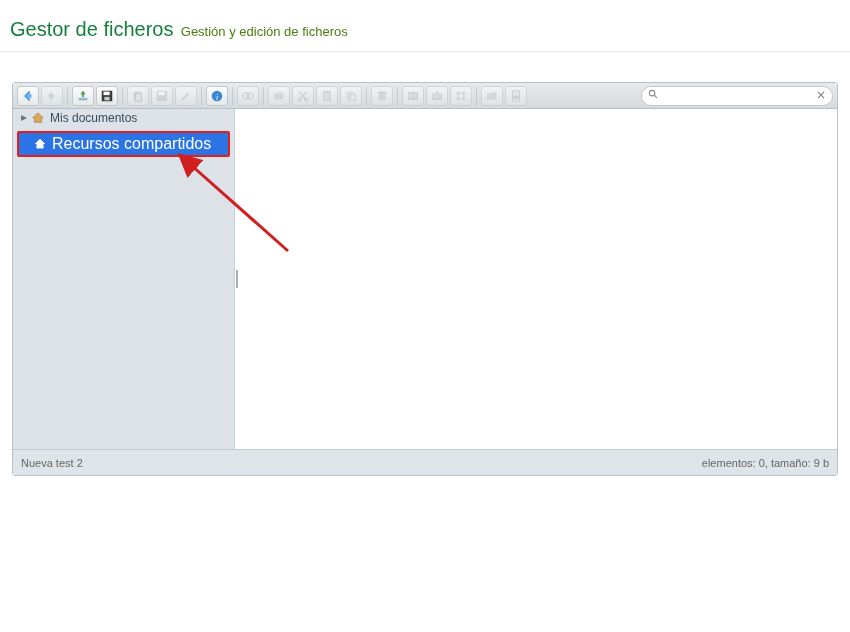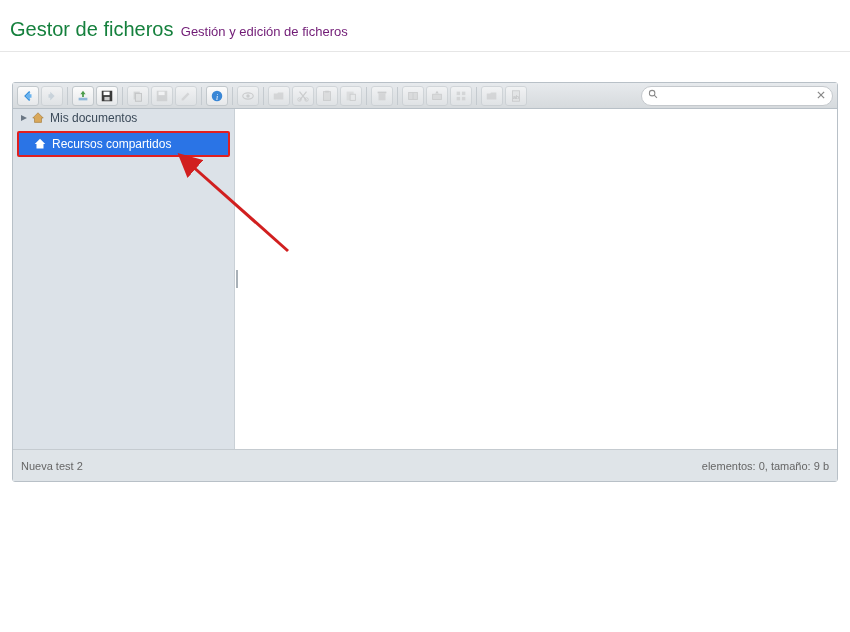--- a/index.html
+++ b/index.html
@@ -19,21 +19,21 @@
   }
   .header h1 {
     display: inline;
     font-size: 20px;
     font-weight: 400;
     color: #15803d;
     margin: 0;
   }
   .header .subtitle {
     font-size: 13px;
-    color: #701a75;
+    color: #4d7c0f;
     margin-left: 4px;
   }
   .wrapper {
     padding: 30px 12px 0 12px;
   }
   .panel {
     width: 826px;
     border: 1px solid #b8c0c7;
     border-radius: 3px;
     background: #fff;
@@ -145,33 +145,33 @@
   .tree-item.selected {
     background: #2a74e6;
     color: #fff;
     border: 2px solid #e11f1f;
     border-radius: 2px;
     box-sizing: border-box;
     padding-left: 14px;
     height: 26px;
     margin: 4px 4px 0 4px;
   }
-  .tree-item.selected .label { color: #fff; font-size: 12px; }
+  .tree-item.selected .label { color: #fff; font-size: 16px; }
   .tree-item .hicon { width: 14px; height: 14px; }
   .tree-item.selected .hicon path, .tree-item.selected .hicon polygon { fill: #fff; }
   
   .arrow-ann {
     position: absolute;
     left: 160px;
     top: 40px;
     pointer-events: none;
   }
   
   .statusbar {
-    height: 32px;
+    height: 26px;
     background: #dfe4e8;
     border-top: 1px solid #c5cbd0;
     display: flex;
     align-items: center;
     padding: 0 8px;
     font-size: 11px;
     color: #666;
   }
   .statusbar .sfill { flex: 1; }
 </style>

